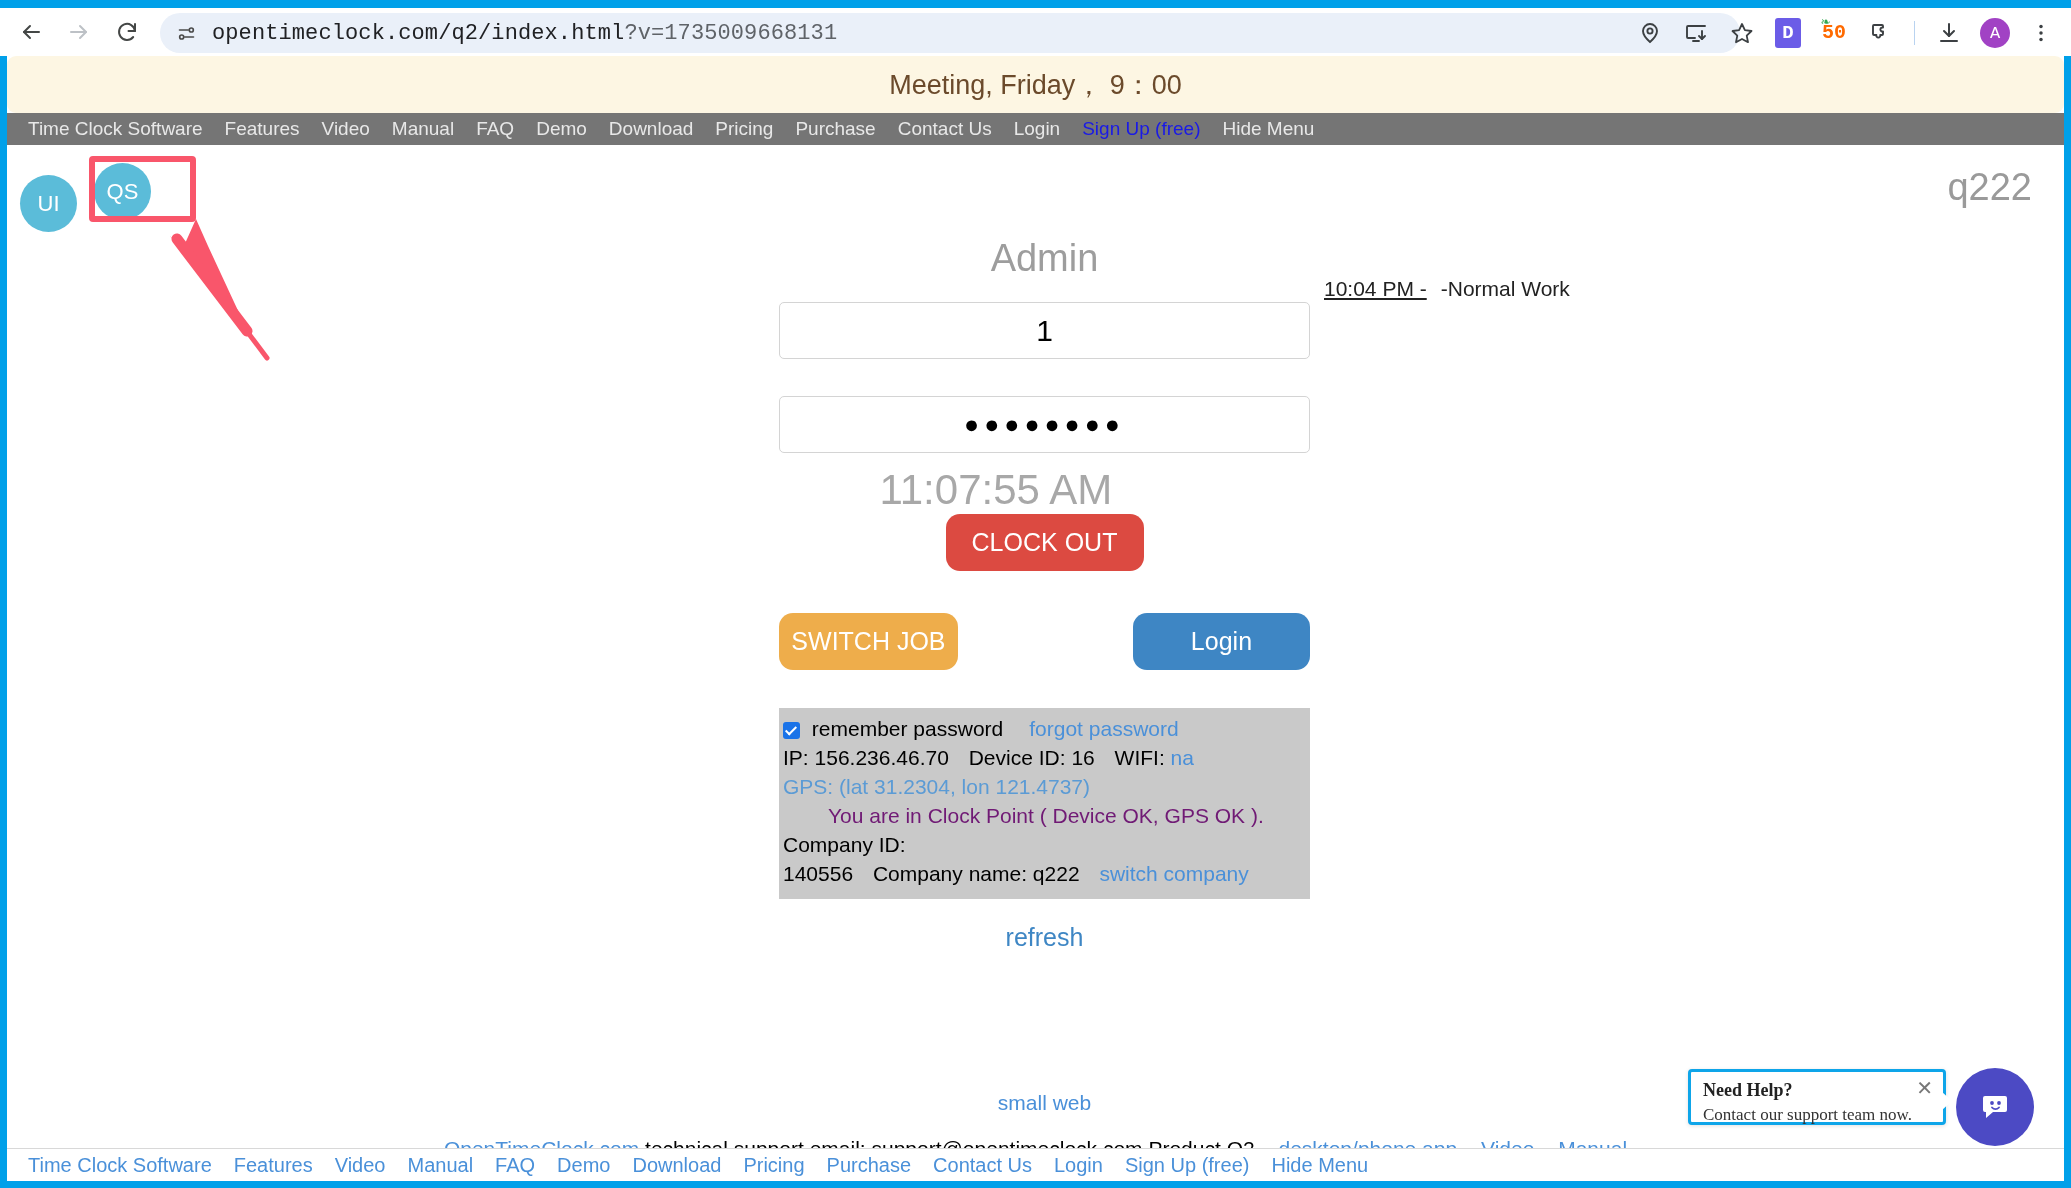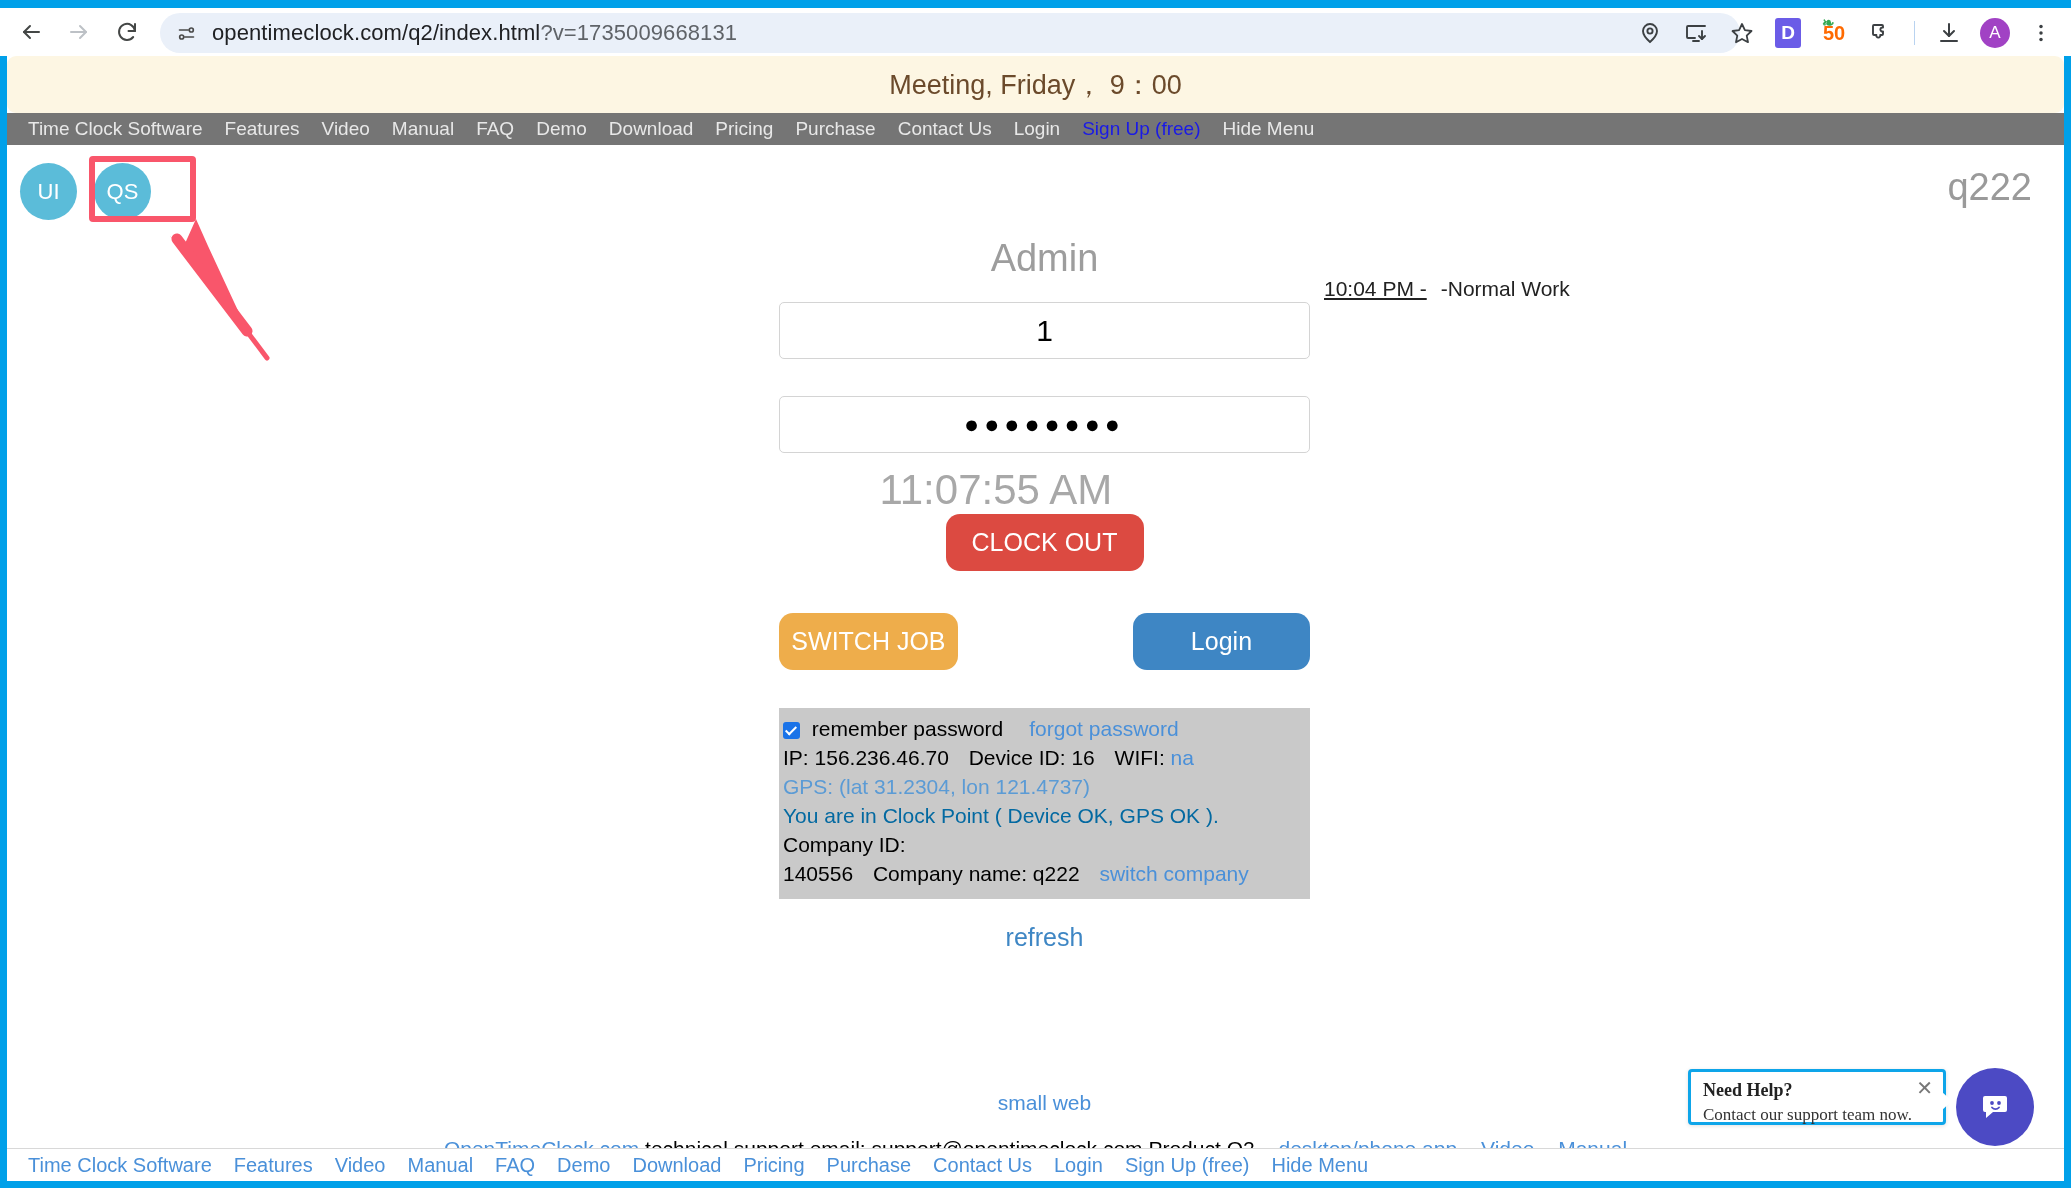--- a/index.html
+++ b/index.html
@@ -19,21 +19,21 @@
   
   .chrome-topbar {
     position: absolute; left: 0; top: 0;
     width: 2071px; height: 8px;
     background: #00a0e9;
   }
   .chrome {
     position: absolute; left: 0; top: 8px;
     width: 2071px; height: 48px;
     background: #ffffff;
-    display: flex; align-items: center;
+    display: flex; align-items: center; font-family: Liberation Mono, monospace;
   }
   .nav-btns {
     display: flex; align-items: center;
     padding-left: 14px; gap: 14px;
   }
   .nav-ico {
     width: 34px; height: 34px;
     display: flex; align-items: center; justify-content: center;
     color: #444746;
     cursor: pointer;
@@ -138,21 +138,21 @@
   }
 
   
   .circ {
     position: absolute;
     width: 57px; height: 57px; border-radius: 50%;
     background: #5bbcd9; color: #fff;
     display:flex;align-items:center;justify-content:center;
     font-size: 22px; cursor: pointer;
   }
-  #circ-ui { left: 13px; top: 18px; }
+  #circ-ui { left: 13px; top: 30px; }
   #circ-qs { left: 87px; top: 18px; }
 
   .q222 {
     position: absolute; right: 32px; top: 21px;
     font-size: 38px; color: #9a9a9a;
   }
 
   
   .anno-box {
     position: absolute;
@@ -241,21 +241,21 @@
   .infobox {
     margin-top: 38px;
     width: 531px;
     background: #c9c9c9;
     padding: 7px 12px 10px 4px;
     font-size: 21px;
     line-height: 1.38;
     color: #000;
   }
   .infobox .lnk { color: #4a90d9; }
-  .infobox .green { color: #0369a1; }
+  .infobox .green { color: #701a75; margin-left: 45px; }
   .infobox .gps { color: #5b9bd5; }
   .chk {
     appearance: none; -webkit-appearance: none;
     width: 17px; height: 17px;
     border-radius: 3px;
     background: #1a73e8;
     position: relative; top: 3px;
     margin: 0 6px 0 0;
     cursor: pointer;
     vertical-align: baseline;

